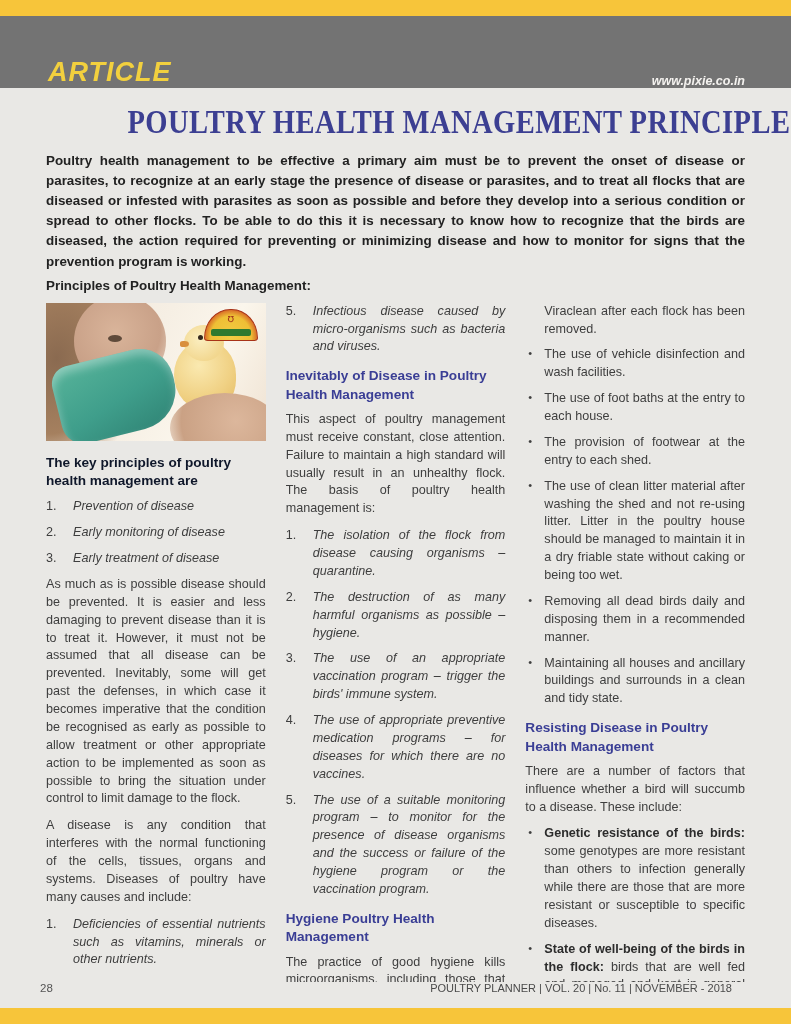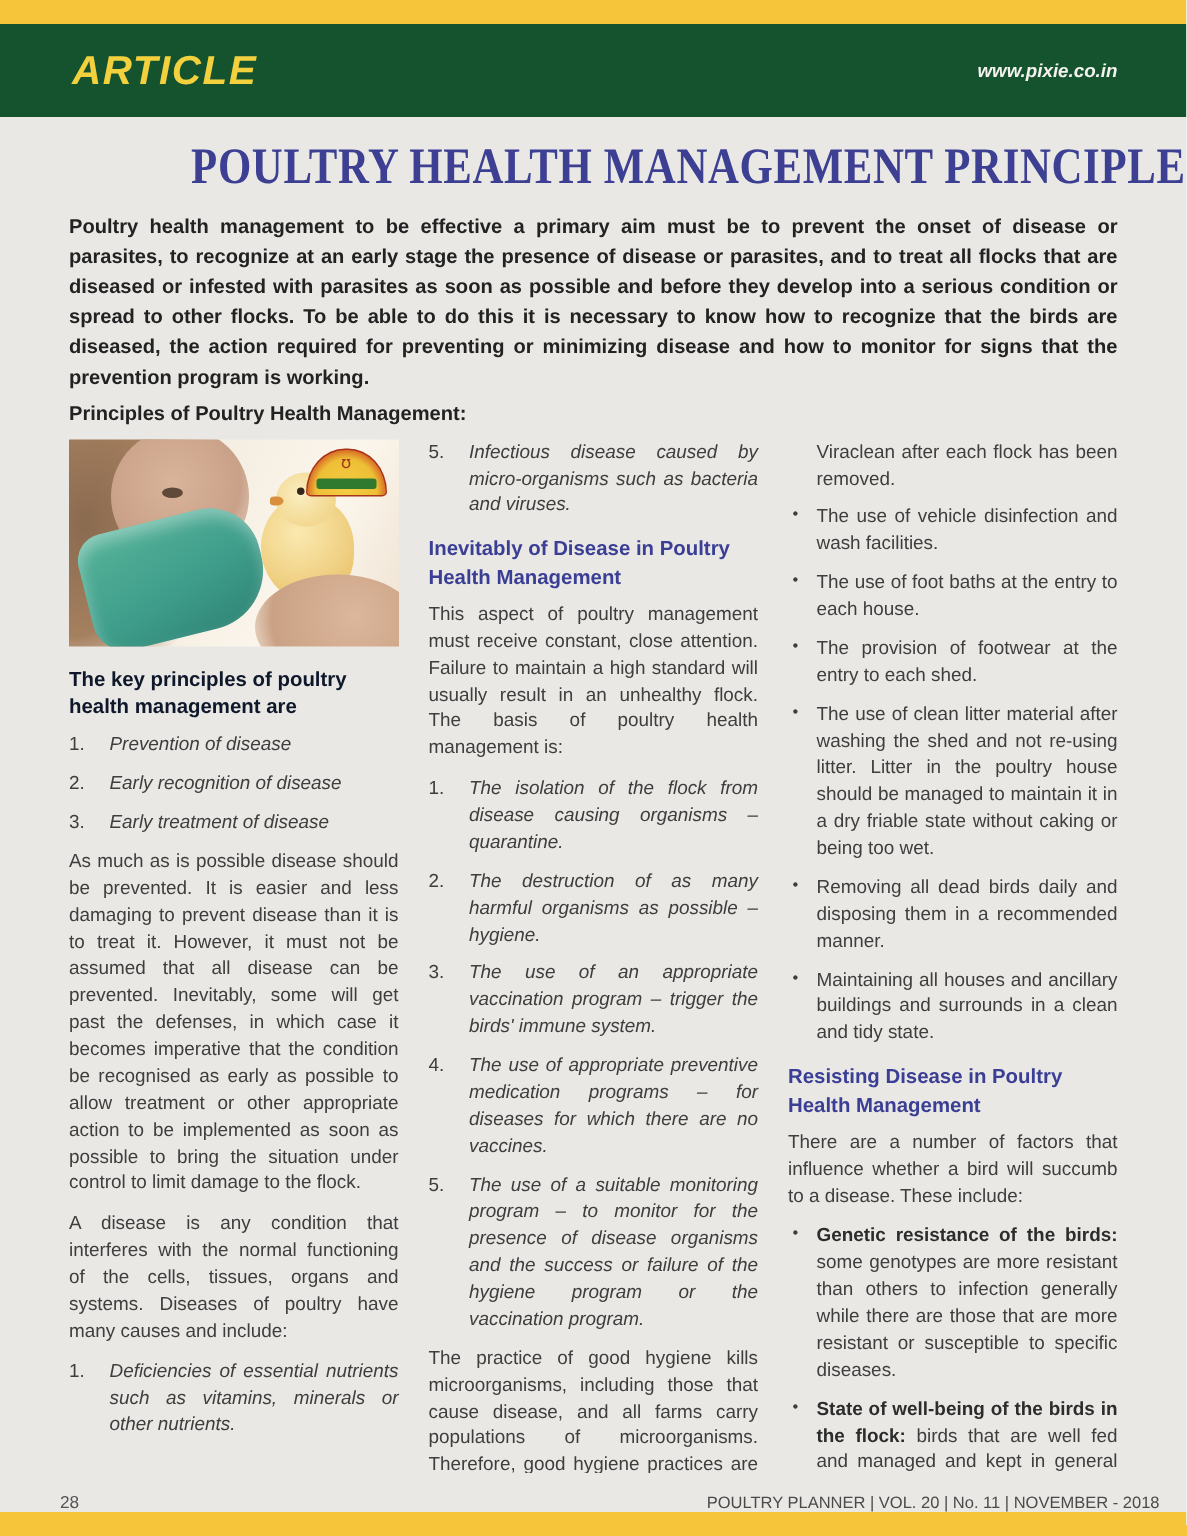--- a/index.html
+++ b/index.html
@@ -1,21 +1,21 @@
 <!DOCTYPE html>
 <html><head>
 <meta charset="utf-8">
 <style>
   * { box-sizing: border-box; margin: 0; padding: 0; }
   html, body { width: 791px; height: 1024px; }
   body { font-family: "Liberation Sans", sans-serif; }
   .page { position: relative; width: 791px; height: 1024px; background: #e9e8e5; overflow: hidden; display: flex; flex-direction: column; }
 
   .top-bar { height: 16px; background: #f7c53a; flex: none; }
-  .header-bar { height: 62px; background: #14532d; flex: none; display: flex; align-items: center; justify-content: space-between; padding: 0 46px 0 48px; }
+  .header-bar { height: 72px; background: #737373; flex: none; display: flex; align-items: flex-end; justify-content: space-between; padding: 0 46px 0 48px; }
   .article-label { color: #f2d03e; font-size: 27px; font-weight: bold; font-style: italic; letter-spacing: 1px; }
   .website { color: #f4f2ef; font-size: 12.5px; font-weight: bold; font-style: italic; }
 
   .content { flex: 1 1 auto; padding: 13px 46px 0 46px; overflow: hidden; }
   .title { text-align: center; margin: 2px 0 10px 0; }
   .title span { display: inline-block; font-family: "Liberation Serif", serif; font-weight: bold; font-size: 34px; color: #3c3f92; transform: scaleX(0.84); transform-origin: center; white-space: nowrap; letter-spacing: 0.5px; }
   .intro { font-size: 13.4px; font-weight: bold; color: #222; text-align: justify; line-height: 1.5; margin-bottom: 6px; }
   .principles-label { font-size: 13.4px; font-weight: bold; color: #222; margin-bottom: 10px; }
 
   .columns { display: flex; gap: 20px; }
@@ -42,21 +42,21 @@
   .ph-mask { position: absolute; left: 10px; top: 52px; width: 120px; height: 80px; background: linear-gradient(160deg, #57b49a 0%, #3f9e8b 55%, #2f8374 100%); border-radius: 18px 34px 40px 22px; transform: rotate(-14deg); box-shadow: inset 0 6px 10px rgba(255,255,255,0.35); }
   .ph-chick-body { position: absolute; left: 128px; top: 38px; width: 62px; height: 70px; border-radius: 50% 50% 46% 54%; background: radial-gradient(circle at 40% 35%, #fae9b0 0%, #f0d184 55%, #e3b85f 100%); }
   .ph-chick-head { position: absolute; left: 138px; top: 22px; width: 40px; height: 36px; border-radius: 50%; background: radial-gradient(circle at 40% 40%, #fbeec0 0%, #f2d78f 70%); }
   .ph-chick-eye { position: absolute; left: 152px; top: 32px; width: 5px; height: 5px; border-radius: 50%; background: #33271c; }
   .ph-chick-beak { position: absolute; left: 134px; top: 38px; width: 9px; height: 6px; border-radius: 40% 60% 60% 40%; background: #d98f3e; }
   .ph-hand { position: absolute; right: -14px; bottom: -22px; width: 110px; height: 70px; border-radius: 50%; background: radial-gradient(circle at 60% 40%, #dcb79c 0%, #caa184 70%, rgba(202,161,132,0) 100%); }
   .logo-badge { position: absolute; top: 6px; right: 8px; width: 54px; height: 32px; border-radius: 27px 27px 4px 4px / 30px 30px 3px 3px; background: radial-gradient(ellipse at 50% 90%, #f3cc44 0%, #eebf35 55%, #cf4a22 78%, #b93a1c 100%); border: 1px solid #a83318; }
   .logo-badge .ribbon { position: absolute; bottom: 4px; left: 6px; right: 6px; height: 7px; background: #2f7a2f; border-radius: 2px; }
   .logo-badge .glyph { position: absolute; top: 4px; left: 50%; transform: translateX(-50%); font-size: 8px; color: #a5391c; font-weight: bold; }
 
-  .footer { flex: none; height: 26px; display: flex; align-items: flex-end; justify-content: space-between; padding: 0 18px 0 40px; }
+  .footer { flex: none; height: 26px; display: flex; align-items: flex-start; justify-content: space-between; padding: 0 59px 0 40px; }
   .page-num { font-size: 11.5px; color: #555; }
   .journal { font-size: 11px; color: #4a4a4a; }
   .bottom-bar { height: 16px; background: #f7c53a; flex: none; }
 </style>
 </head>
 <body>
 
 <div class="page">
   <div class="top-bar"></div>
 
@@ -90,21 +90,21 @@
         </div>
 
         <h3 class="h-blue h-first">The key principles of poultry health management are</h3>
         <div>
           <div class="oli">
             <span class="num">1.</span>
             <span class="txt">Prevention of disease</span>
           </div>
           <div class="oli">
             <span class="num">2.</span>
-            <span class="txt">Early recognition of disease</span>
+            <span class="txt">Early monitoring of disease</span>
           </div>
           <div class="oli">
             <span class="num">3.</span>
             <span class="txt">Early treatment of disease</span>
           </div>
         </div>
 
         <p>As much as is possible disease should be prevented. It is easier and less damaging to prevent disease than it is to treat it. However, it must not be assumed that all disease can be prevented. Inevitably, some will get past the defenses, in which case it becomes imperative that the condition be recognised as early as possible to allow treatment or other appropriate action to be implemented as soon as possible to bring the situation under control to limit damage to the flock.</p>
 
         <p>A disease is any condition that interferes with the normal functioning of the cells, tissues, organs and systems. Diseases of poultry have many causes and include:</p>
@@ -143,20 +143,21 @@
           <div class="oli">
             <span class="num">4.</span>
             <span class="txt">The use of appropriate preventive medication programs – for diseases for which there are no vaccines.</span>
           </div>
           <div class="oli">
             <span class="num">5.</span>
             <span class="txt">The use of a suitable monitoring program – to monitor for the presence of disease organisms and the success or failure of the hygiene program or the vaccination program.</span>
           </div>
         </div>
 
+        <h3 class="h-ind">Hygiene Poultry Health Management</h3>
         <p>The practice of good hygiene kills microorganisms, including those that cause disease, and all farms carry populations of microorganisms. Therefore, good hygiene practices are an important part of poultry health management. There is an overlapping in the use of the terms quarantine and hygiene.</p>
 
       </div>
 
       <div class="col">
         <div class="cont-txt">Viraclean after each flock has been removed.</div>
 
         <div>
           <div class="bli">
             <span class="dot">•</span>

